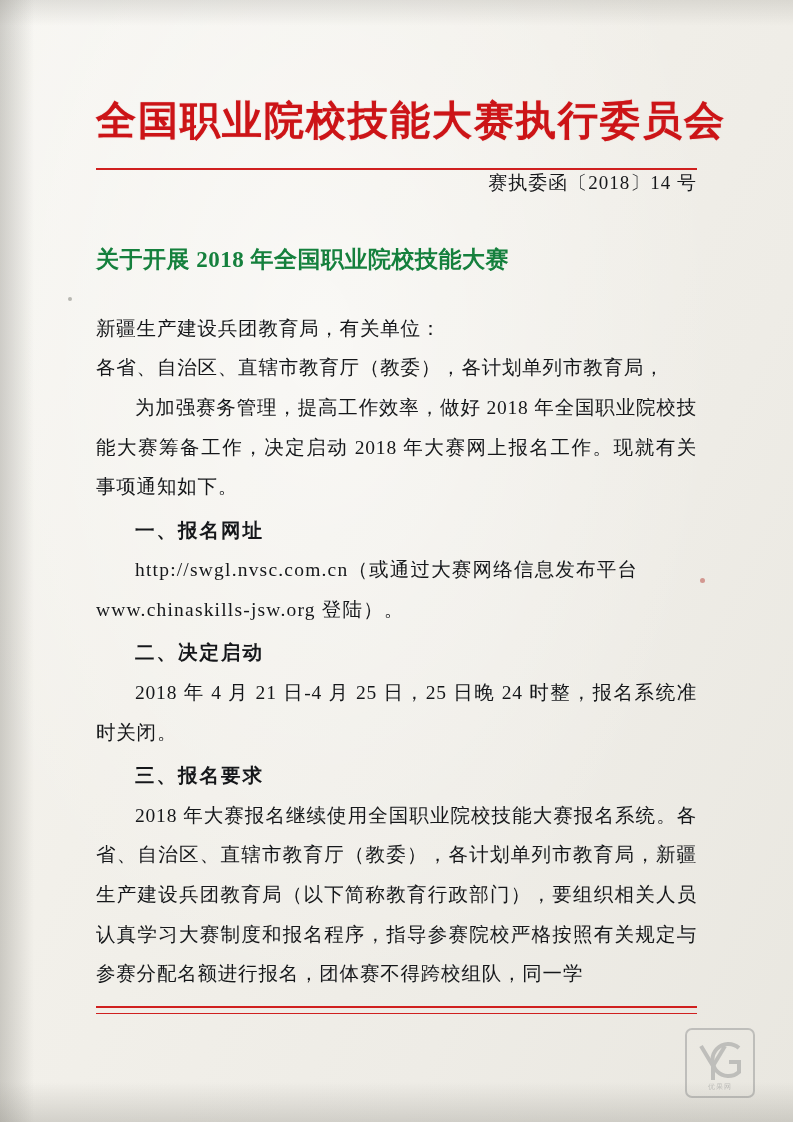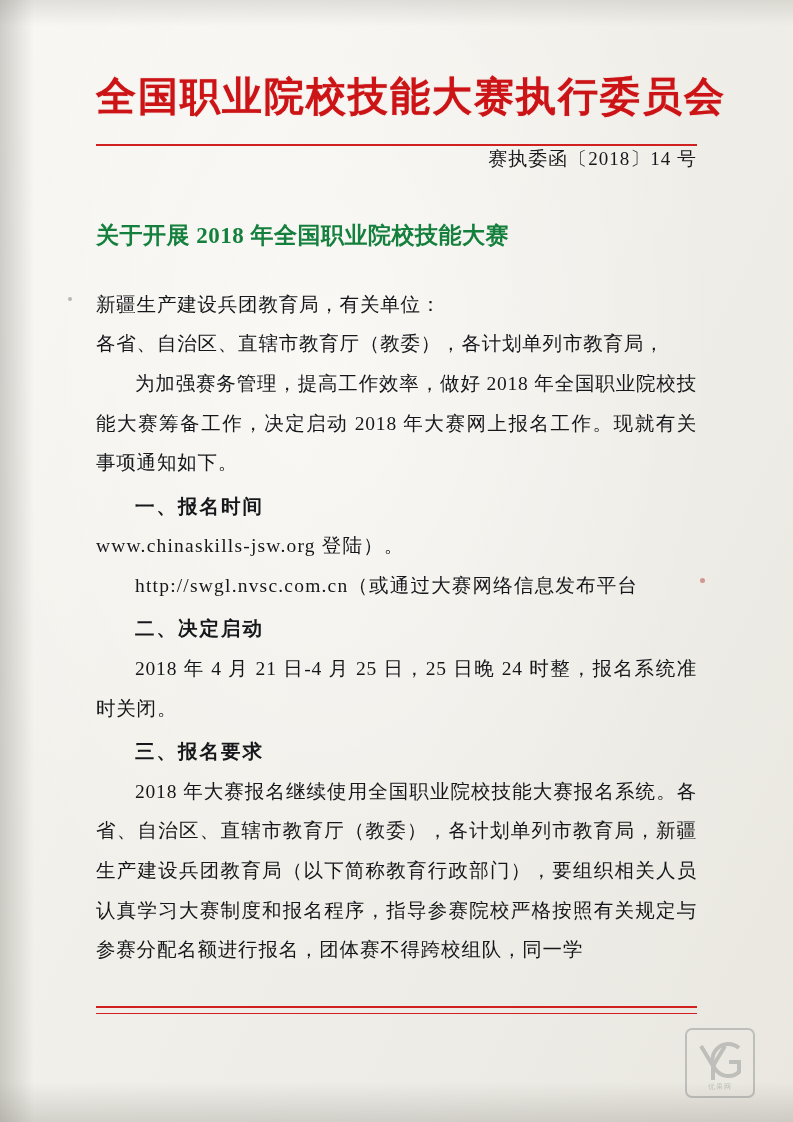--- a/index.html
+++ b/index.html
@@ -57,20 +57,21 @@
   }
   .letterhead-title {
     color: #cc1417;
     font-family: "Liberation Serif", serif;
     font-weight: bold;
     font-size: 40px;
     letter-spacing: 2px;
     line-height: 1.15;
     white-space: nowrap;
     text-shadow: 0 0 1px rgba(204,20,23,0.5);
+    margin-top: 24px;
   }
   .letterhead-rule {
     margin: 24px 0 0 0;
     height: 2px;
     background: #d0201f;
   }
 
   .doc-number {
     text-align: right;
     font-size: 19px;
@@ -196,23 +197,23 @@
       <div>关于开展 2018 年全国职业院校技能大赛</div>
     </div>
 
     <div class="body-block">
 
       <p class="para">新疆生产建设兵团教育局，有关单位：</p>
       <p class="para">各省、自治区、直辖市教育厅（教委），各计划单列市教育局，</p>
 
       <p class="para indent">为加强赛务管理，提高工作效率，做好 2018 年全国职业院校技能大赛筹备工作，决定启动 2018 年大赛网上报名工作。现就有关事项通知如下。</p>
 
-      <p class="section-head">一、报名时间</p>
+      <p class="section-head">一、报名网址</p>
+      <p class="para url-para mono-ish">http://swgl.nvsc.com.cn（或通过大赛网络信息发布平台</p>
       <p class="para url-cont mono-ish">www.chinaskills-jsw.org 登陆）。</p>
-      <p class="para url-para mono-ish">http://swgl.nvsc.com.cn（或通过大赛网络信息发布平台</p>
 
       <p class="section-head">二、决定启动</p>
       <p class="para indent">2018 年 4 月 21 日-4 月 25 日，25 日晚 24 时整，报名系统准时关闭。</p>
 
       <p class="section-head">三、报名要求</p>
       <p class="para indent">2018 年大赛报名继续使用全国职业院校技能大赛报名系统。各省、自治区、直辖市教育厅（教委），各计划单列市教育局，新疆生产建设兵团教育局（以下简称教育行政部门），要组织相关人员认真学习大赛制度和报名程序，指导参赛院校严格按照有关规定与参赛分配名额进行报名，团体赛不得跨校组队，同一学</p>
 
     </div>
   </div>
 

